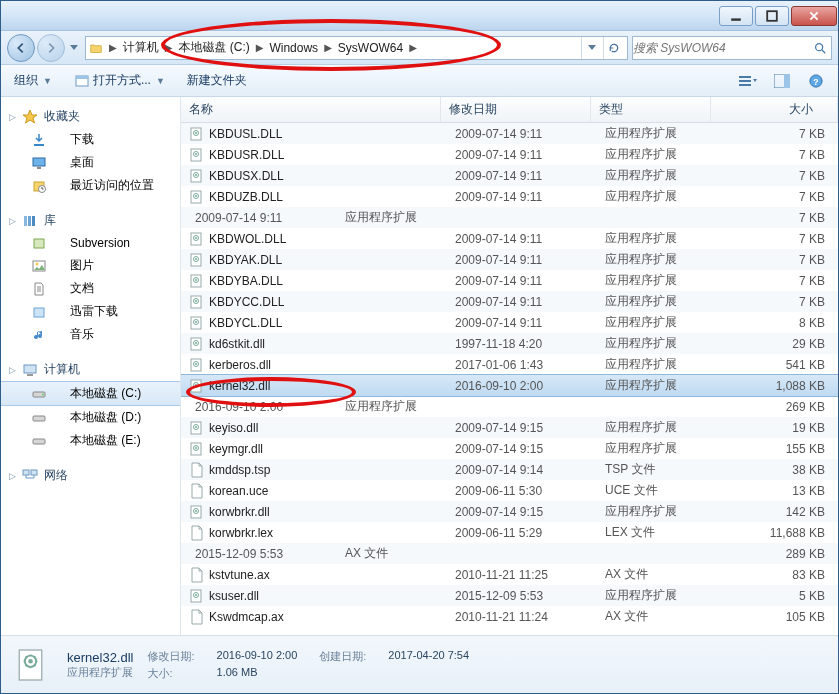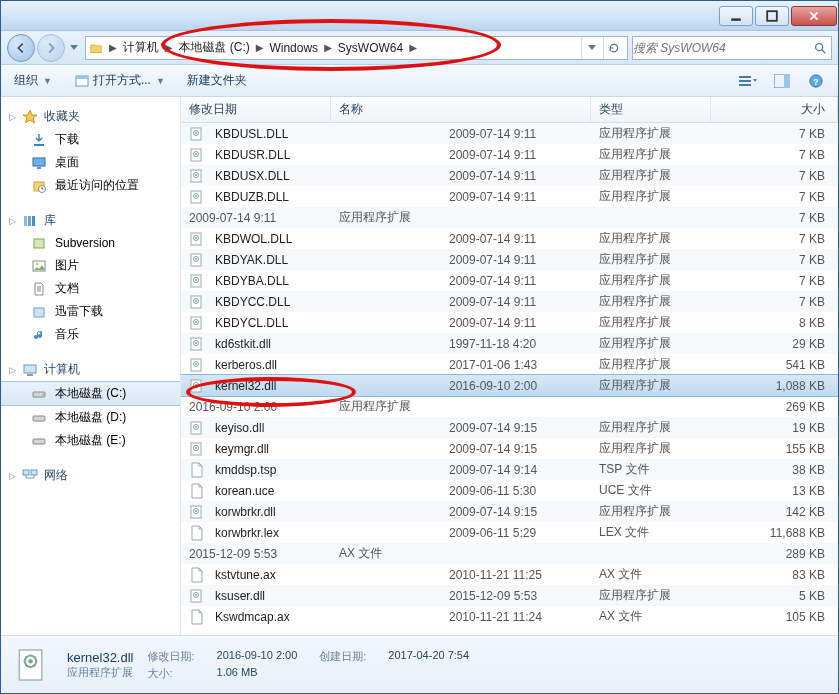--- a/index.html
+++ b/index.html
@@ -35,36 +35,36 @@
 .tool-drop { font-size:9px; color:#5a7a9a; margin-left:2px; }
 .tool-right { margin-left:auto; display:flex; align-items:center; gap:6px; }
 .tool-right .small-btn { width:28px; height:22px; display:flex; align-items:center; justify-content:center; cursor:pointer; }
 
 
 .main { flex:1; display:flex; overflow:hidden; background:#fff; }
 .sidebar { width:180px; border-right:1px solid #e0e8ef; overflow-y:auto; padding:8px 0; font-size:12px; }
 .side-group { margin-bottom:12px; }
 .side-head { display:flex; align-items:center; padding:3px 8px; gap:6px; color:#1e3d5c; }
 .side-head .exp { font-size:9px; color:#7a95af; cursor:pointer; }
-.side-item { display:flex; align-items:center; padding:3px 8px 3px 30px; gap:8px; cursor:pointer;text-align:right; }
+.side-item { display:flex; align-items:center; padding:3px 8px 3px 30px; gap:23px; cursor:pointer;text-align:right; }
 .side-item.selected { background:linear-gradient(to bottom,#e9f2fb,#d7e8f7); border:1px solid #a7c9e7; border-left:none; border-right:none; }
 .side-icon { width:16px; height:16px; display:flex; align-items:center; justify-content:center; }
 
 .filepane { flex:1; display:flex; flex-direction:column; overflow:hidden; }
 .columns { height:26px; background:linear-gradient(to bottom,#fcfdfe,#f0f4f8); border-bottom:1px solid #d6dee6; display:flex; align-items:center; font-size:12px; color:#2a4560; }
 .col { padding:0 8px; border-right:1px solid #e1e7ed; height:100%; display:flex; align-items:center; cursor:pointer; }
-.col-name { width:260px; } .col-date { width:150px; } .col-type { width:120px; } .col-size { flex:1; justify-content:flex-end; padding-right:12px; }
+.col-name { width:260px; } .col-date { width:150px; } .col-type { width:120px; } .col-size { flex:1; justify-content:flex-end; padding-right:24px; }
 
 .filelist { flex:1; overflow-y:auto; font-size:12px; }
 .row { display:flex; align-items:center; height:21px; padding:0; cursor:pointer; }
 .row.selected { background:linear-gradient(to bottom,#d7e8f7,#bfdaf2); outline:1px solid #8fb8dc; }
 .row.alt { background:#f5f9fc; }
 .cell { padding:0 8px; white-space:nowrap; overflow:hidden; text-overflow:ellipsis; color:#222; }
-.cell-name { width:260px; display:flex; align-items:center; gap:10px; }
-.cell-date { width:150px; color:#555; }
+.cell-name { width:260px; display:flex; align-items:center; gap:4px; }
+.cell-date { width:150px; color:#555;margin-left:6px; }
 .cell-type { width:120px; color:#555; }
 .cell-size { flex:1; text-align:right; padding-right:13px; color:#555; }
 .file-icon { width:16px; height:16px; display:inline-flex; align-items:center; justify-content:center; }
 
 
 .details { height:58px; border-top:1px solid #d6dee6; background:linear-gradient(to bottom,#f2f7fc,#e7f0f8); display:flex; align-items:center; padding:6px 12px; gap:14px; font-size:11px; color:#3a5670; }
 .details .big-icon { width:40px; height:40px; }
 .details .meta { display:grid; grid-template-columns:auto auto auto auto; column-gap:22px; row-gap:2px; }
 .details .meta .label { color:#6a819a; }
 .details .meta .val { color:#2a4560; }
@@ -354,22 +354,22 @@
                 <path d="M4 7 v3 h8 v-3" fill="none" stroke="#6d98c0"></path>
               </svg>
             </span>
           <span>网络</span>
         </div>
       </div>
     </div>
 
     <div class="filepane">
       <div class="columns">
+        <div class="col col-name">名称</div>
         <div class="col col-date">修改日期</div>
-        <div class="col col-name">名称</div>
         <div class="col col-type">类型</div>
         <div class="col col-size">大小</div>
       </div>
       <div class="filelist" id="filelist">
           <div class="row alt">
             <div class="cell cell-name">
               <span class="file-icon">
                 <svg width="16" height="16" viewBox="0 0 16 16">
                   <rect x="2" y="2" width="10" height="12" fill="#fff" stroke="#9aa"></rect>
                   <circle cx="7" cy="7" r="2.5" fill="none" stroke="#7a9"></circle>

